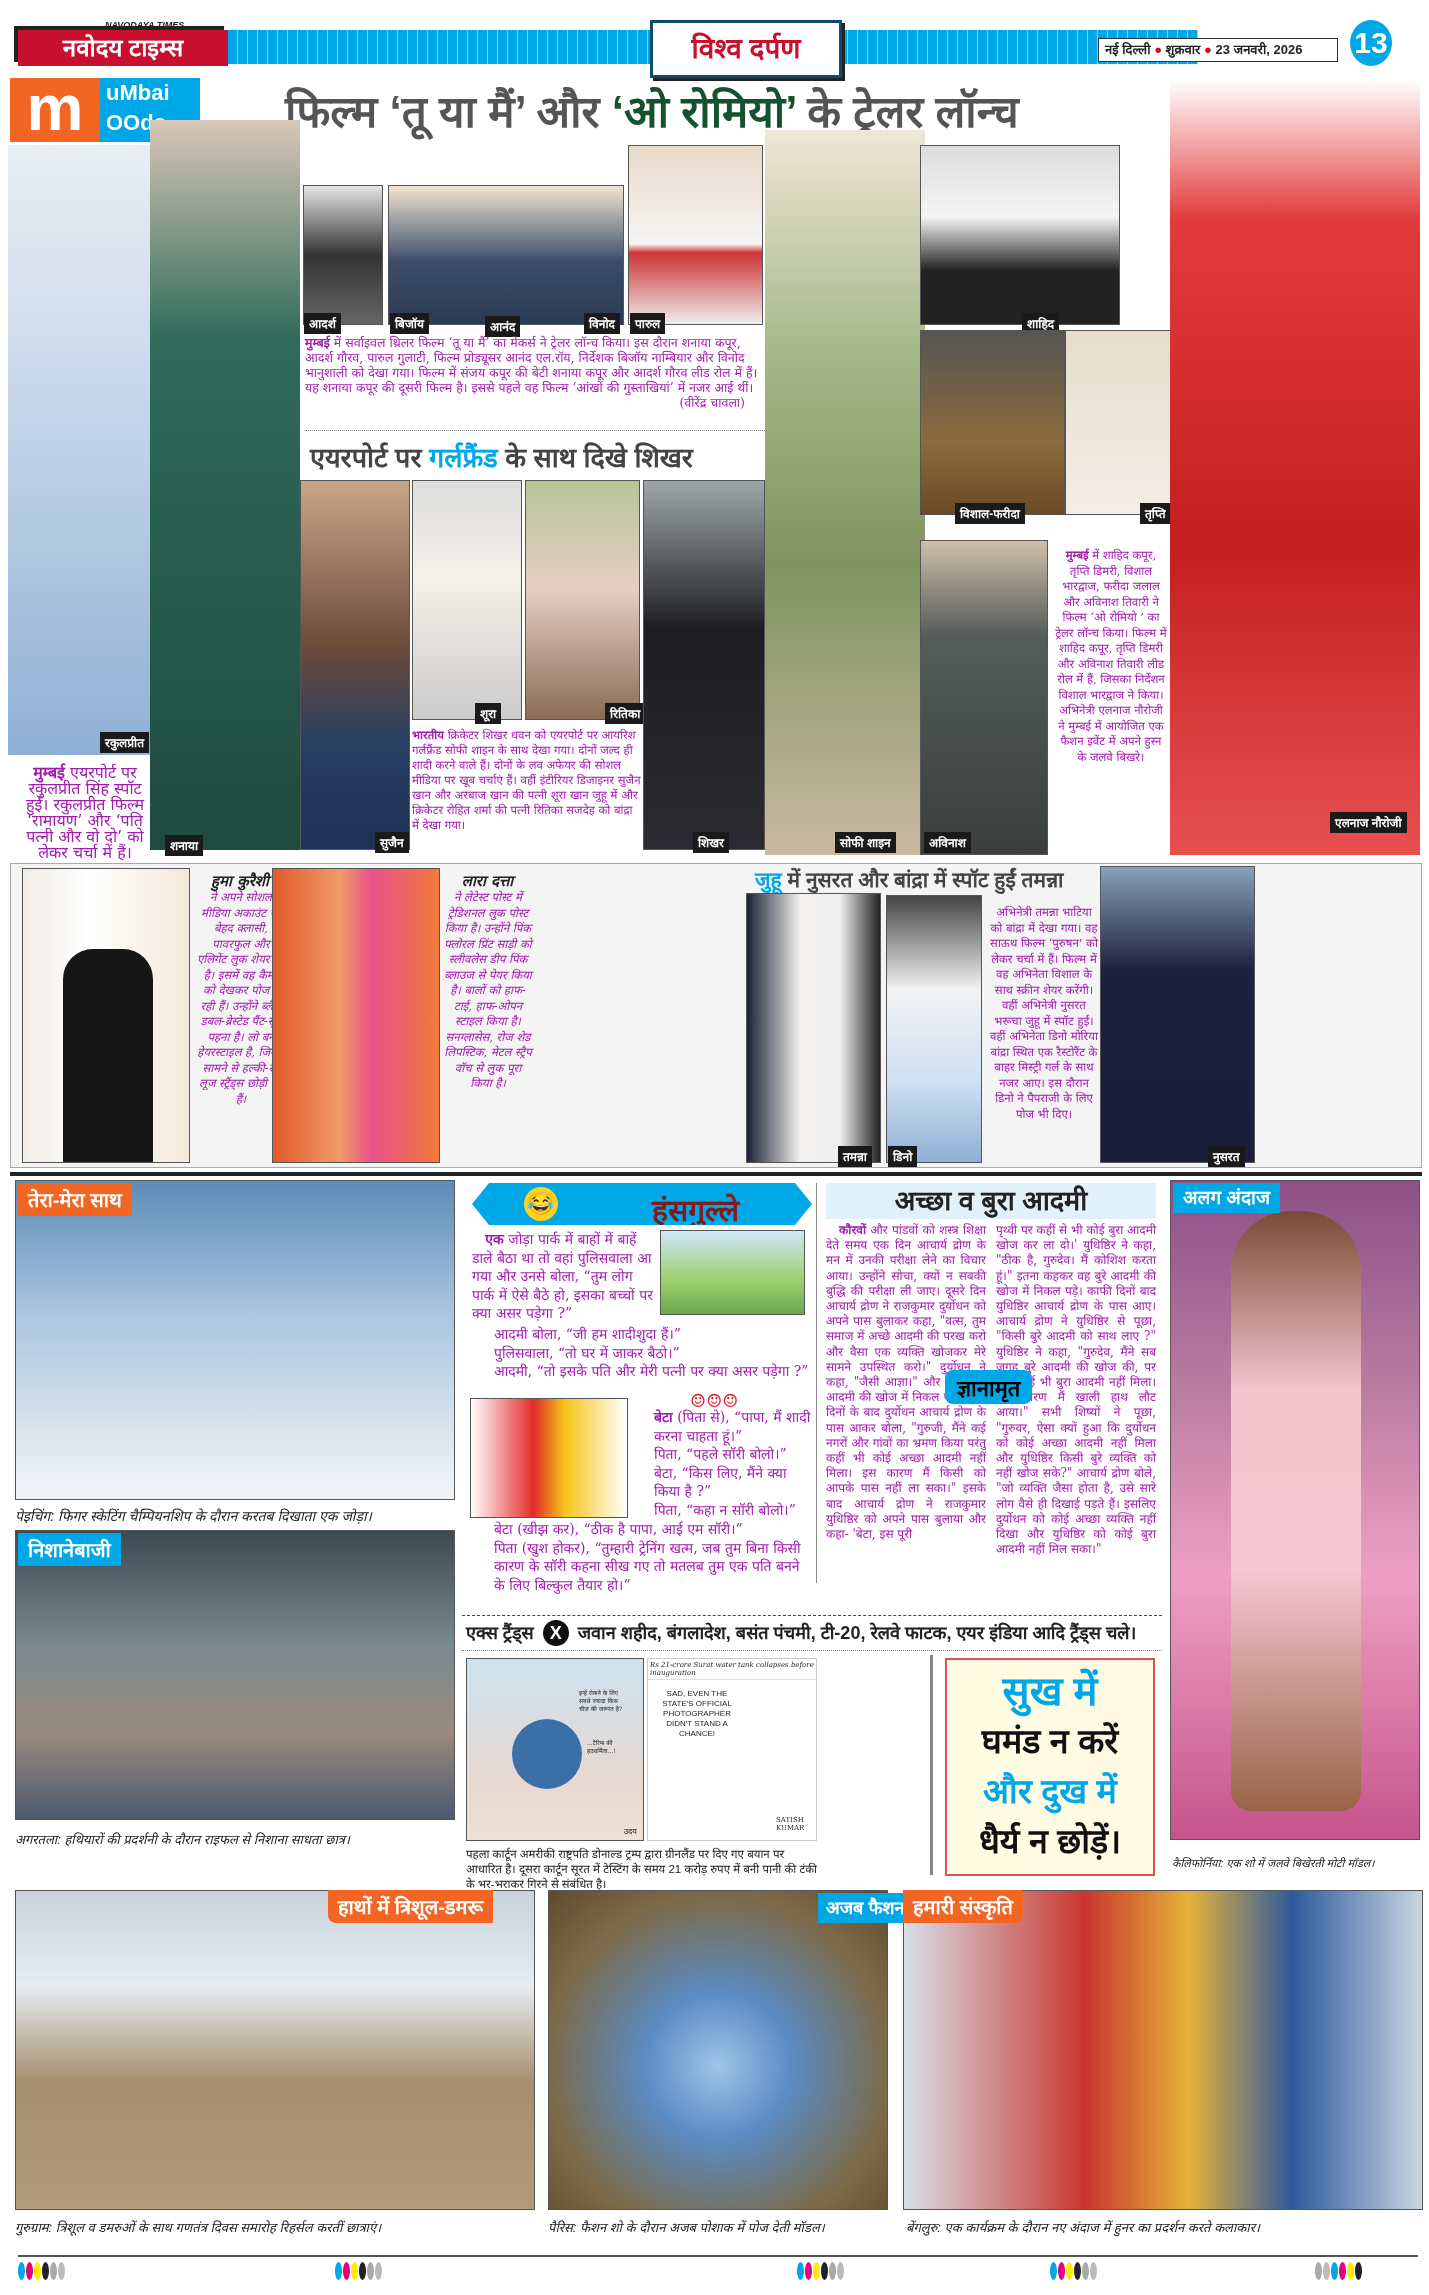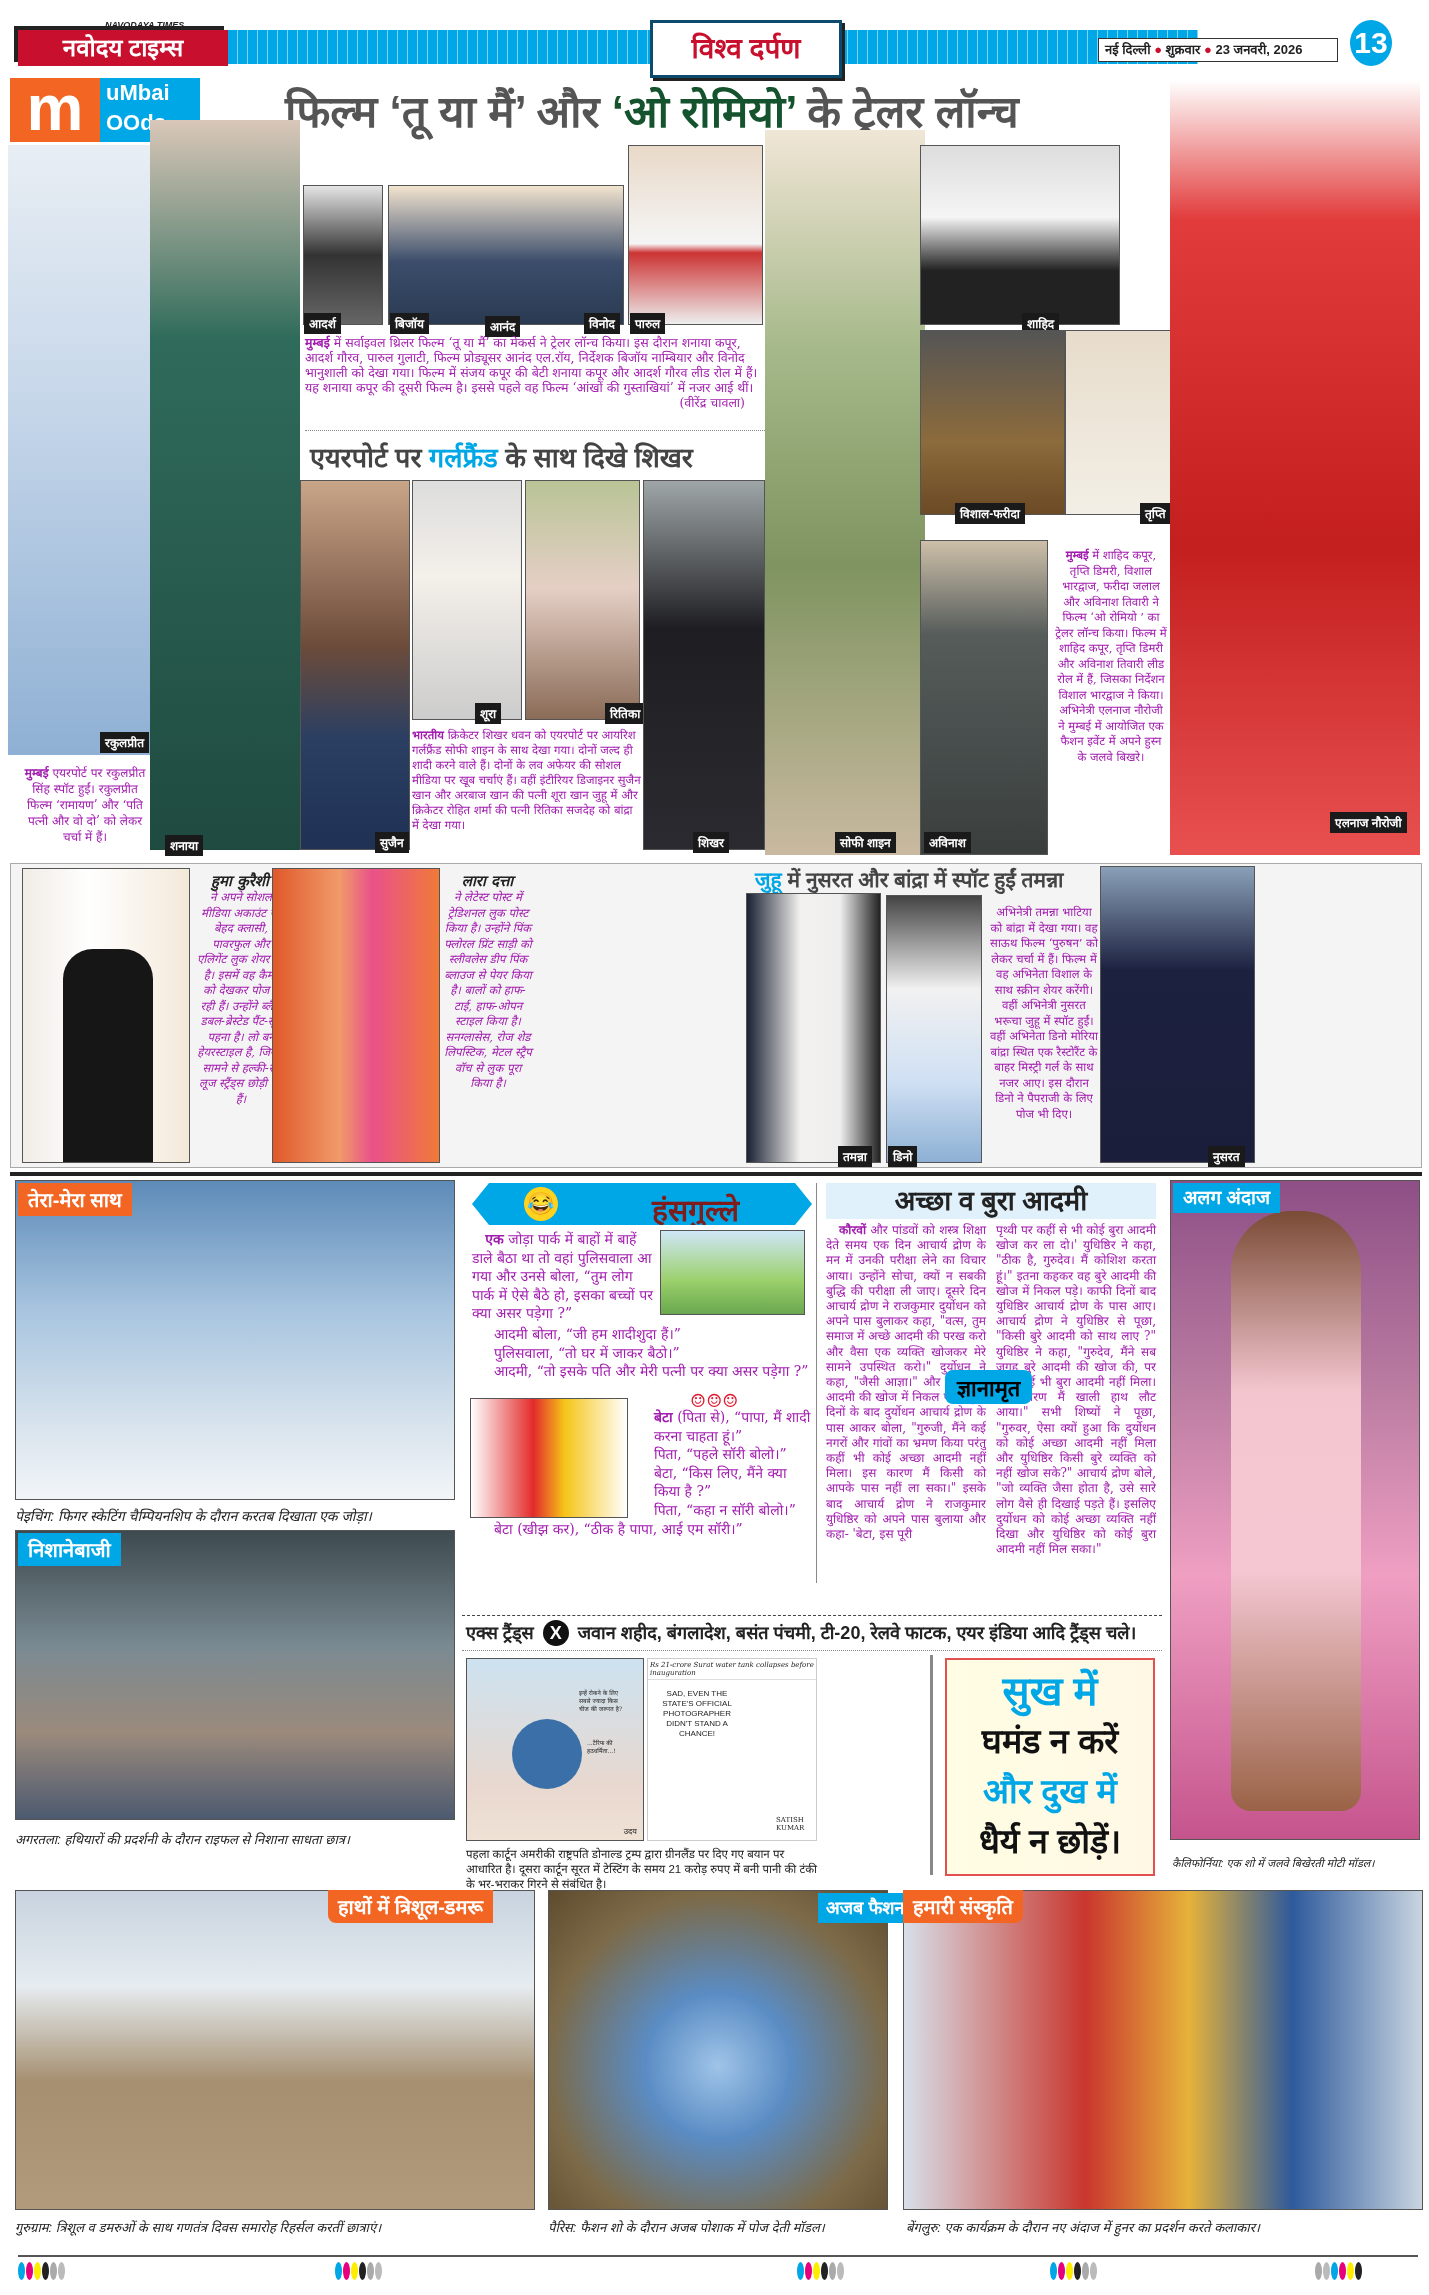--- a/index.html
+++ b/index.html
@@ -41,21 +41,21 @@
   </div>
 </div>
 <h1 class="abs" style="left:285px;top:80px;font-family:'Liberation Sans',sans-serif;font-weight:bold;font-size:44px;color:#555;white-space:nowrap;">
   <span>फिल्म ‘तू या मैं’ और </span><span style="color:#14532d;">‘ओ रोमियो’</span><span> के ट्रेलर लॉन्च</span>
 </h1>
 
 <div class="photo" style="left:8px;top:145px;width:150px;height:610px;border:none;background:linear-gradient(180deg,#e8eef4 0%,#c8d8ea 40%,#8fb0d4 100%);"></div>
 <div class="cap" style="left:100px;top:732px;">रकुलप्रीत</div>
 <div class="photo" style="left:150px;top:120px;width:150px;height:730px;border:none;background:linear-gradient(180deg,#d9c7b8 0%,#2f6b5a 30%,#1f4a40 100%);"></div>
 <div class="cap" style="left:165px;top:835px;">शनाया</div>
-<div class="txt center" style="left:20px;top:765px;width:130px;font-size:12px;line-height:16px;">
+<div class="txt center" style="left:20px;top:765px;width:130px;font-size:16px;line-height:16px;">
   <b>मुम्बई</b><span> एयरपोर्ट पर रकुलप्रीत सिंह स्पॉट हुईं। रकुलप्रीत फिल्म ‘रामायण’ और ‘पति पत्नी और वो दो’ को लेकर चर्चा में हैं।</span>
 </div>
 
 <div class="photo" style="left:303px;top:185px;width:80px;height:140px;background:linear-gradient(180deg,#e5e5e5,#333 50%,#666);"></div>
 <div class="cap" style="left:304px;top:313px;">आदर्श</div>
 <div class="photo" style="left:388px;top:185px;width:236px;height:140px;background:linear-gradient(180deg,#f2e4cf,#3b4d6b 55%,#2a3a52);"></div>
 <div class="cap" style="left:390px;top:313px;">बिजॉय</div>
 <div class="cap" style="left:485px;top:316px;">आनंद</div>
 <div class="cap" style="left:584px;top:313px;">विनोद</div>
 <div class="photo" style="left:628px;top:145px;width:135px;height:180px;background:linear-gradient(180deg,#e9d9c8,#f5f5f5 55%,#c33 60%,#eee);"></div>
@@ -145,20 +145,21 @@
 <div class="abs" style="left:690px;top:1390px;color:#e0162b;font-size:18px;">☺☺☺</div>
 <div class="photo" style="left:470px;top:1398px;width:158px;height:120px;background:linear-gradient(90deg,#fff,#e32b2b 40%,#f5c518 60%,#fff);"></div>
 <div class="txt" style="left:632px;top:1408px;width:180px;font-size:14px;line-height:18.5px;">
   <div style="padding-left:22px;"><b>बेटा</b><span> (पिता से), “पापा, मैं शादी करना चाहता हूं।”</span></div>
   <div style="padding-left:22px;">पिता, “पहले सॉरी बोलो।”</div>
   <div style="padding-left:22px;">बेटा, “किस लिए, मैंने क्या किया है ?”</div>
   <div style="padding-left:22px;">पिता, “कहा न सॉरी बोलो।”</div>
 </div>
 <div class="txt" style="left:472px;top:1520px;width:340px;font-size:14px;line-height:18.5px;">
   <div style="padding-left:22px;">बेटा (खीझ कर), “ठीक है पापा, आई एम सॉरी।”</div>
+  <div style="padding-left:22px;">पिता (खुश होकर), “तुम्हारी ट्रेनिंग खत्म, जब तुम बिना किसी कारण के सॉरी कहना सीख गए तो मतलब तुम एक पति बनने के लिए बिल्कुल तैयार हो।”</div>
 </div>
 <div class="abs" style="left:816px;top:1183px;height:400px;border-left:1px solid #888;"></div>
 
 <div class="abs" style="left:826px;top:1183px;width:330px;height:36px;background:#e0f1fb;font-family:'Liberation Sans',sans-serif;font-weight:bold;font-size:27px;line-height:36px;text-align:center;color:#222;">अच्छा व बुरा आदमी</div>
 <div class="txt" style="left:826px;top:1223px;width:160px;font-size:12px;line-height:15.2px;text-align:justify;">
   &nbsp;&nbsp;&nbsp;<b>कौरवों</b><span> और पांडवों को शस्त्र शिक्षा देते समय एक दिन आचार्य द्रोण के मन में उनकी परीक्षा लेने का विचार आया। उन्होंने सोचा, क्यों न सबकी बुद्धि की परीक्षा ली जाए। दूसरे दिन आचार्य द्रोण ने राजकुमार दुर्योधन को अपने पास बुलाकर कहा, "वत्स, तुम समाज में अच्छे आदमी की परख करो और वैसा एक व्यक्ति खोजकर मेरे सामने उपस्थित करो।" दुर्योधन ने कहा, "जैसी आज्ञा।" और वह अच्छे आदमी की खोज में निकल पड़ा। कुछ दिनों के बाद दुर्योधन आचार्य द्रोण के पास आकर बोला, "गुरुजी, मैंने कई नगरों और गांवों का भ्रमण किया परंतु कहीं भी कोई अच्छा आदमी नहीं मिला। इस कारण मैं किसी को आपके पास नहीं ला सका।" इसके बाद आचार्य द्रोण ने राजकुमार युधिष्ठिर को अपने पास बुलाया और कहा- 'बेटा, इस पूरी</span>
 </div>
 <div class="txt" style="left:996px;top:1223px;width:160px;font-size:12px;line-height:15.2px;text-align:justify;">पृथ्वी पर कहीं से भी कोई बुरा आदमी खोज कर ला दो।' युधिष्ठिर ने कहा, "ठीक है, गुरुदेव। मैं कोशिश करता हूं।" इतना कहकर वह बुरे आदमी की खोज में निकल पड़े। काफी दिनों बाद युधिष्ठिर आचार्य द्रोण के पास आए। आचार्य द्रोण ने युधिष्ठिर से पूछा, "किसी बुरे आदमी को साथ लाए ?" युधिष्ठिर ने कहा, "गुरुदेव, मैंने सब जगह बुरे आदमी की खोज की, पर मुझे कोई भी बुरा आदमी नहीं मिला। इस कारण मैं खाली हाथ लौट आया।" सभी शिष्यों ने पूछा, "गुरुवर, ऐसा क्यों हुआ कि दुर्योधन को कोई अच्छा आदमी नहीं मिला और युधिष्ठिर किसी बुरे व्यक्ति को नहीं खोज सके?" आचार्य द्रोण बोले, "जो व्यक्ति जैसा होता है, उसे सारे लोग वैसे ही दिखाई पड़ते हैं। इसलिए दुर्योधन को कोई अच्छा व्यक्ति नहीं दिखा और युधिष्ठिर को कोई बुरा आदमी नहीं मिल सका।"</div>
 <div class="abs" style="left:945px;top:1370px;background:#00a7e6;color:#000000;font-family:'Liberation Sans',sans-serif;font-weight:bold;font-size:22px;padding:2px 12px;border-radius:8px;">ज्ञानामृत</div>
 

